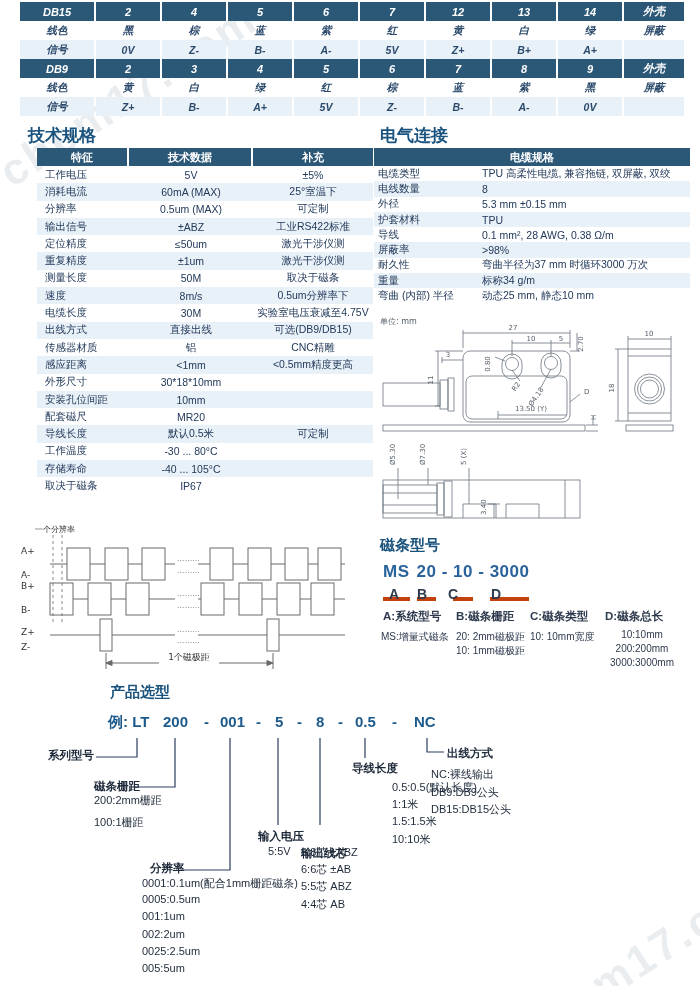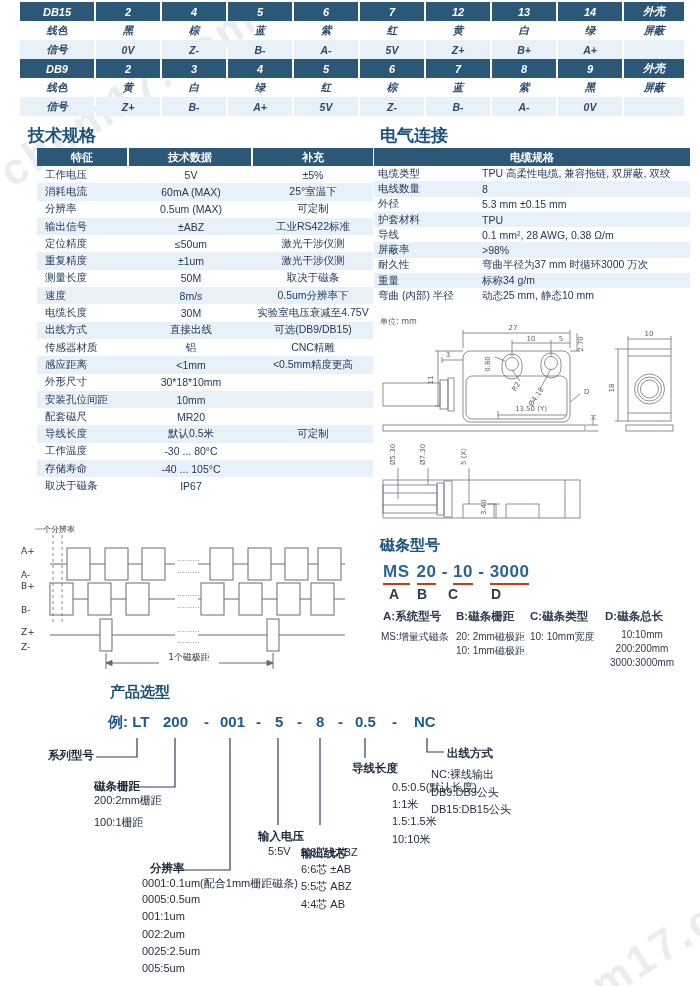--- a/index.html
+++ b/index.html
@@ -38,21 +38,21 @@
   .cable-rows>div{display:grid;grid-template-columns:104px 212px;height:15.3px;font-size:10.5px;}
   .cable-rows>div:nth-child(even){background:#e9f1f8;}
   .cable-rows>div>span{display:flex;align-items:center;white-space:nowrap;padding-left:4px;}
   
   .drawing{position:absolute;left:368px;top:312px;z-index:1;}
   .wave{position:absolute;left:15px;top:523px;z-index:1;}
   svg text{font-family:"DejaVu Sans","Liberation Sans",sans-serif;}
   
   .strip{position:absolute;left:380px;top:536px;width:312px;height:140px;z-index:1;}
   .strip .code{position:absolute;left:3px;top:26px;font-size:17px;font-weight:bold;color:#2a639c;letter-spacing:0.5px;}
-  .strip .code .u{border-bottom:2px solid #c2410c;padding-bottom:2px;}
+  .strip .code .u{border-bottom:4px solid #c2410c;padding-bottom:16px;}
   .strip .code .gap{display:inline-block;width:7px;}
   .strip .letter{position:absolute;top:50px;font-size:14px;font-weight:bold;color:#2e3a4e;}
   .strip .colh{position:absolute;top:73px;font-size:11.5px;font-weight:bold;color:#2e3a4e;white-space:nowrap;}
   .strip .coll{position:absolute;font-size:10px;color:#2e3a4e;line-height:14px;white-space:nowrap;}
   
   .sel{position:absolute;left:0;top:680px;width:700px;height:306px;z-index:1;}
   .sel .ex{position:absolute;top:33px;font-size:15px;font-weight:bold;color:#1d5a8c;white-space:nowrap;}
   .sel .lbl{position:absolute;font-size:11.5px;font-weight:bold;color:#1e2a3a;white-space:nowrap;}
   .sel .opts{position:absolute;font-size:11px;color:#1e2a3a;white-space:nowrap;}
   .sel .opts>div{height:17.2px;}

